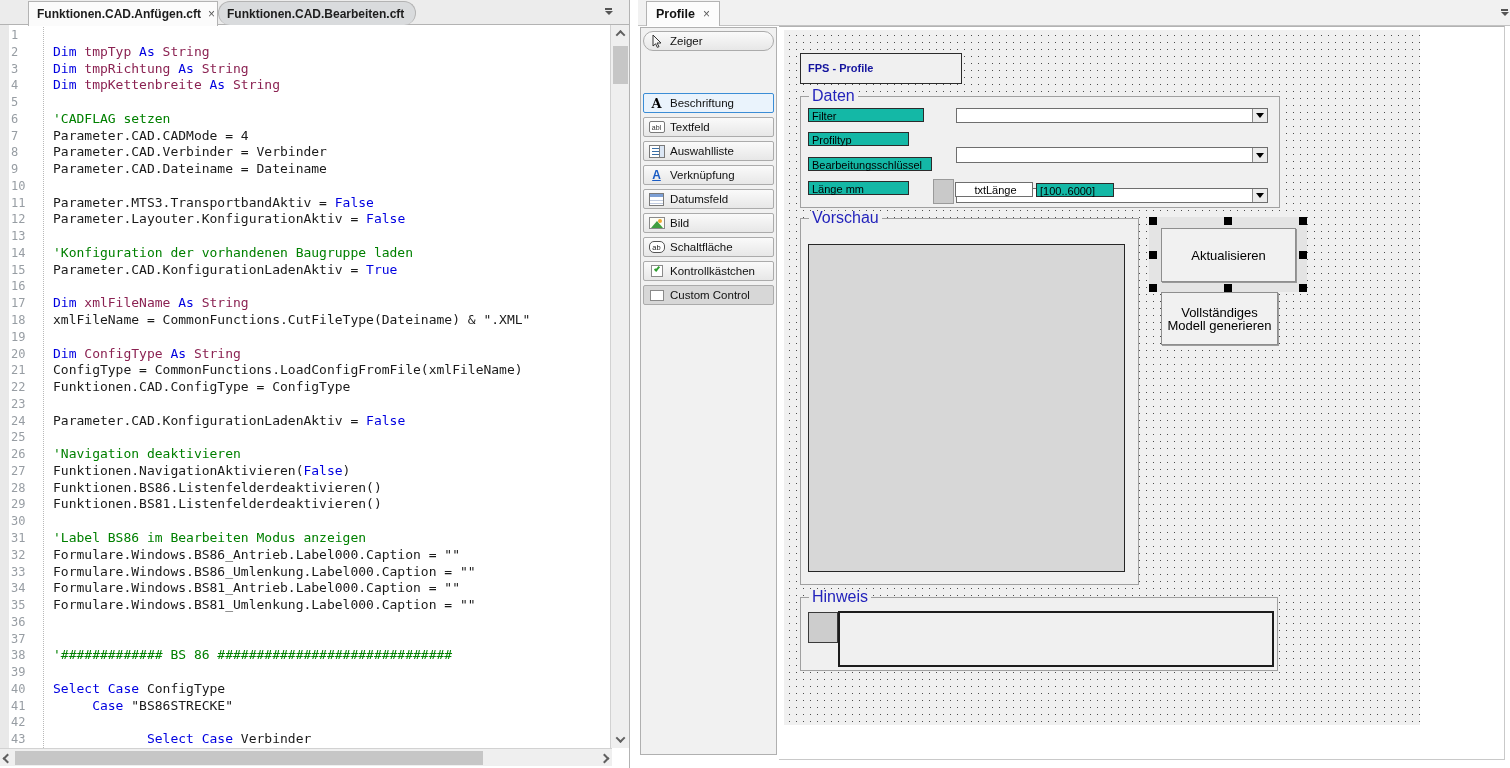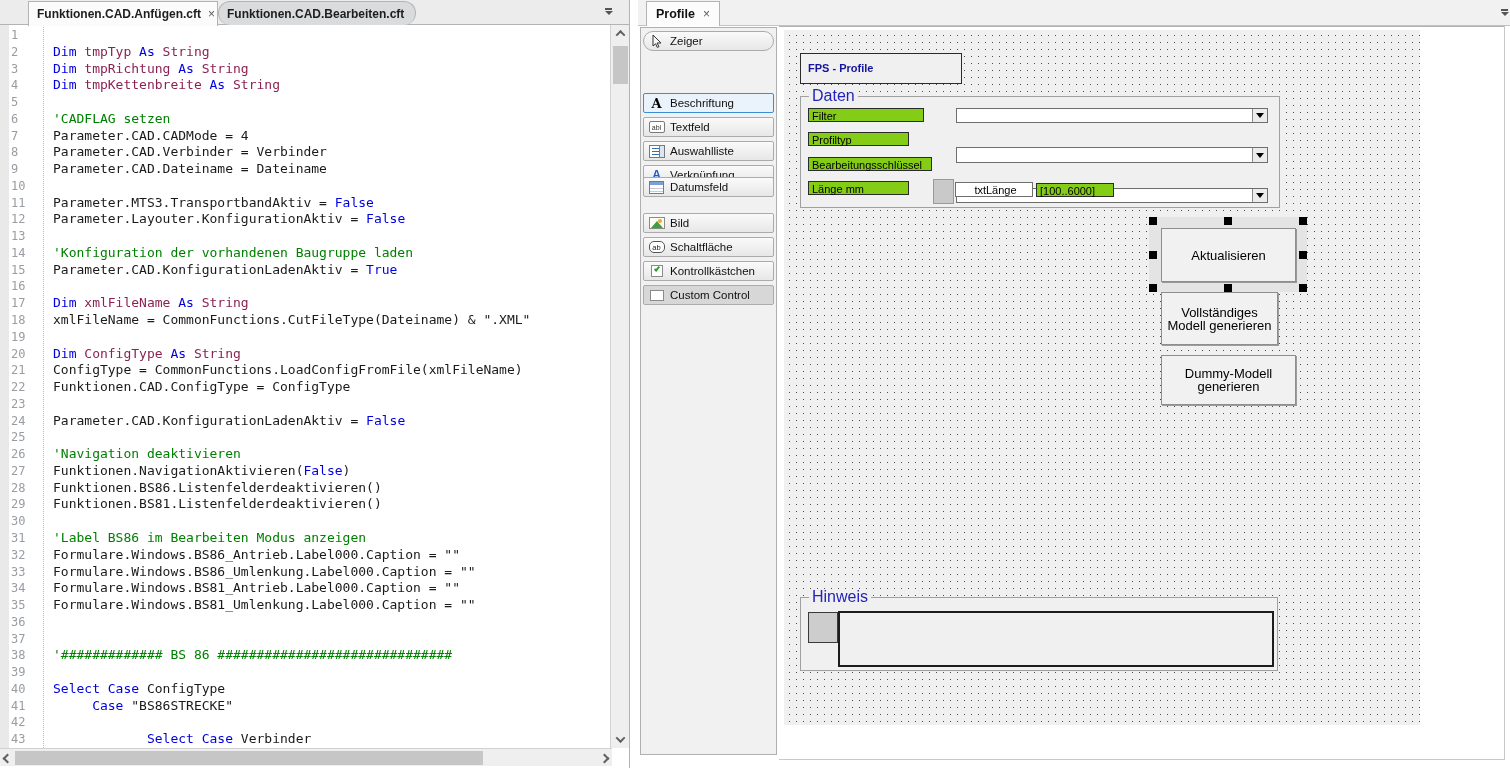--- a/index.html
+++ b/index.html
@@ -87,21 +87,21 @@
                     border-bottom:1px solid #c9c9c9; }
   .surface { background-color:#f0f0f0;
              background-image:radial-gradient(circle, #4c4c4c 0.8px, transparent 0.95px);
              background-size:7px 7px; background-position:2px 2px; }
 
   .fps-title { border:1px solid #2b2b2b; background:#f0f0f0; color:#14149e; font-weight:bold;
                font-size:11px; line-height:28px; padding-left:7px; }
   .groupbox { border:1px solid #a0a0a0; background:#f0f0f0; }
   .group-label { position:absolute; top:-8px; left:8px; background:#f0f0f0; padding:0 3px;
                  color:#2323bb; font-size:16px; line-height:14px; }
-  .fld-label { border:1px solid #2b2b2b; background:#84cc16; color:#000; font-size:11px;
+  .fld-label { border:1px solid #2b2b2b; background:#14b8a6; color:#000; font-size:11px;
                line-height:12px; padding:1px 10px 0 3px; }
   .combo { background:#fff; border:1px solid #6e6e6e; position:relative; }
   .combo .dd { position:absolute; top:0; right:0; bottom:0; width:15px; background:#ececec;
                border-left:1px solid #8a8a8a; display:flex; align-items:center; justify-content:center; }
   .combo .dd .tri { width:0; height:0; border-left:4px solid transparent; border-right:4px solid transparent;
                     border-top:5px solid #000; }
   .textbox { background:#fff; border:1px solid #6e6e6e; font-size:11px; color:#000;
              padding:1px 0 0 3px; line-height:12px; }
   .gray-sq { background:#c9c9c9; border:1px solid #9a9a9a; }
   .preview { background:#d7d7d7; border:1px solid #262626; }
@@ -250,21 +250,21 @@
             </span>
           </span>
           <span>Auswahlliste</span>
         </div>
         <div class="tool-btn" style="top: 137px;">
           <span class="tico">
             <span class="ic-linkA">A</span>
           </span>
           <span>Verknüpfung</span>
         </div>
-        <div class="tool-btn" style="top: 149px;">
+        <div class="tool-btn" style="top: 161px;">
           <span class="tico">
             <span class="ic-cal">
               <span class="hd"></span>
               <span class="g1"></span>
               <span class="g2"></span>
             </span>
           </span>
           <span>Datumsfeld</span>
         </div>
         <div class="tool-btn" style="top: 185px;">
@@ -327,35 +327,38 @@
                 <span class="tri"></span>
               </span>
           </div>
 
           <div class="abs fld-label" style="left:7px;top:84px;width:101px;height:14px;">Länge mm</div>
           <div class="abs gray-sq" style="left:132px;top:82px;width:21px;height:25px;"></div>
           <div class="abs textbox" style="left:154px;top:85px;width:78px;height:15px;text-align:center;">txtLänge</div>
           <div class="abs fld-label" style="left:235px;top:86px;width:78px;height:14px;">[100..6000]</div>
         </div>
 
+        <div class="abs groupbox" style="left:16px;top:188px;width:339px;height:367px;">
+          <span class="group-label">Vorschau</span>
+          <div class="abs preview" style="left:7px;top:25px;width:317px;height:328px;"></div>
+        </div>
 
         <div class="abs sel-frame" style="left:365px;top:187px;width:158px;height:75px;">
           <div class="abs win-btn" style="left:12px;top:11px;width:135px;height:54px;">Aktualisieren</div>
           <span class="handle" style="left:0;top:0;"></span>
           <span class="handle" style="left:75px;top:0;"></span>
           <span class="handle" style="left:150px;top:0;"></span>
           <span class="handle" style="left:0;top:34px;"></span>
           <span class="handle" style="left:150px;top:34px;"></span>
           <span class="handle" style="left:0;top:67px;"></span>
           <span class="handle" style="left:75px;top:67px;"></span>
           <span class="handle" style="left:150px;top:67px;"></span>
         </div>
 
         <div class="abs win-btn" style="left:377px;top:262px;width:117px;height:53px;">Vollständiges Modell generieren</div>
-        <div class="abs win-btn" style="left:377px;top:325px;width:135px;height:50px;">Dummy-Modell generieren</div>
 
         <div class="abs groupbox" style="left:16px;top:567px;width:478px;height:74px;">
           <span class="group-label">Hinweis</span>
           <div class="abs hint-sq" style="left:7px;top:14px;width:30px;height:31px;"></div>
           <div class="abs hint-rect" style="left:37px;top:13px;width:436px;height:56px;"></div>
         </div>
 
       </div>
     </div>
   </div>

